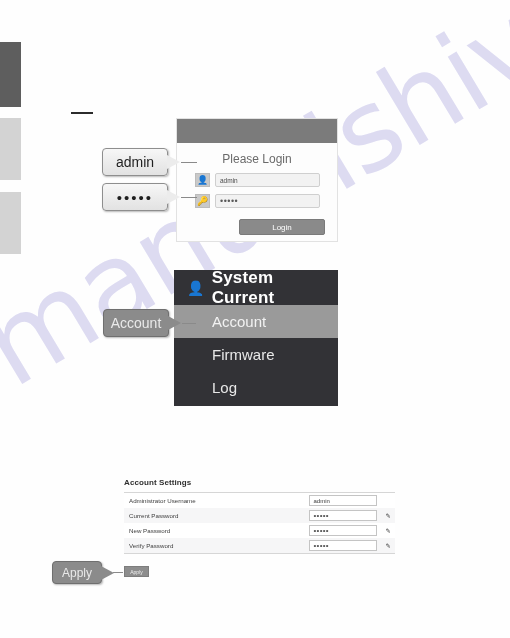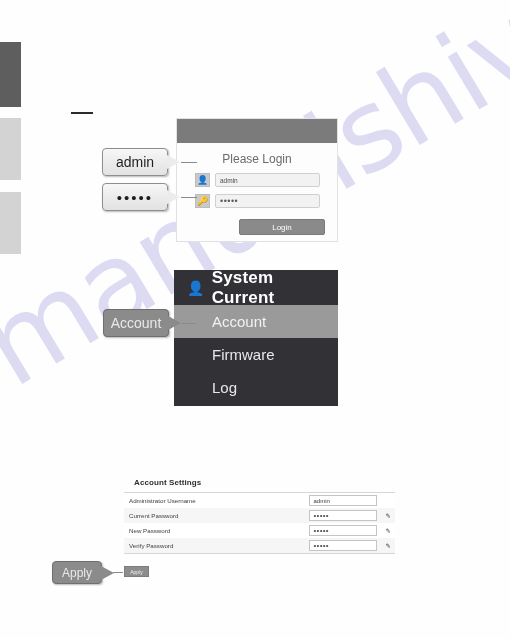--- a/index.html
+++ b/index.html
@@ -328,21 +328,21 @@
       <span>Log</span>
     </div>
   </div>
 
   <div class="callout grey" style="left:103px;top:309px;width:66px;height:28px;">
     <span class="label" style="font-size:14px;">Account</span>
     <span class="tail"></span>
   </div>
   <div class="leader" style="left:182px;top:323px;width:14px;"></div>
 
-  <div class="acct-title" style="left:134px;top:478px;text-align:right;">Account Settings</div>
+  <div class="acct-title" style="left:124px;top:478px;text-align:right;">Account Settings</div>
 
   <table class="acct-table" style="left:124px;top:492px;width:271px;">
     <tbody>
         <tr class="odd">
       <td class="c-label">Administrator Username</td>
       <td class="c-input">
         <div class="inp">admin</div>
       </td>
       <td class="c-icon"></td>
     </tr>

